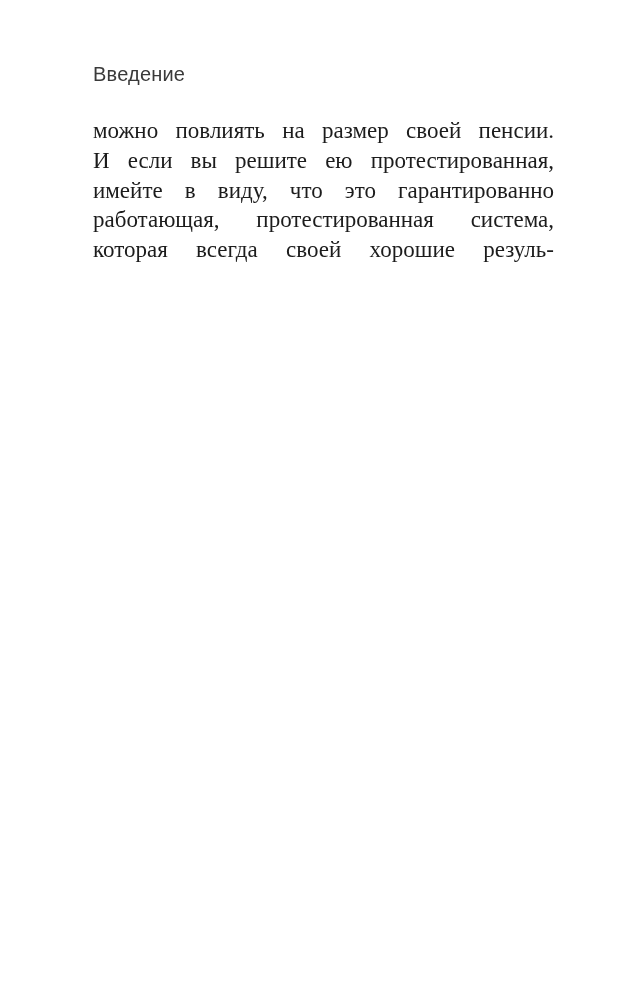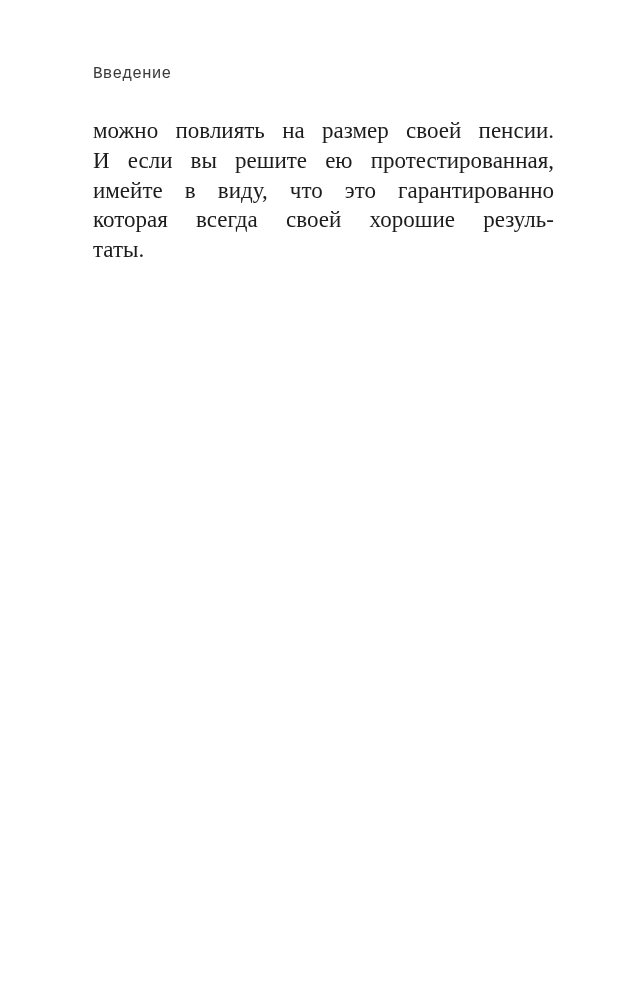--- a/index.html
+++ b/index.html
@@ -15,22 +15,22 @@
   }
   .book-page {
     position: absolute;
     inset: 0;
     background: #ffffff;
   }
   .running-head {
     position: absolute;
     left: 93px;
     top: 65px;
-    font-family: Liberation Mono, monospace;
-    font-size: 16px;
+    font-family: Liberation Sans, sans-serif;
+    font-size: 20px;
     line-height: 18px;
     font-weight: 400;
     color: #3a3a3a;
     letter-spacing: 0.2px;
   }
   .paragraph {
     position: absolute;
     left: 93px;
     top: 116px;
     width: 461px;
@@ -52,16 +52,16 @@
 </head>
 <body>
 
 <div class="book-page">
   <div class="running-head">Введение</div>
 
   <div class="paragraph">
     <div class="line">можно повлиять на размер своей пенсии.</div>
     <div class="line">И если вы решите ею протестированная,</div>
     <div class="line">имейте в виду, что это гарантированно</div>
+    <div class="line">работающая, протестированная система,</div>
     <div class="line">которая всегда своей хорошие резуль-</div>
-    <div class="line last">таты.</div>
   </div>
 </div>
 
 </body></html>

